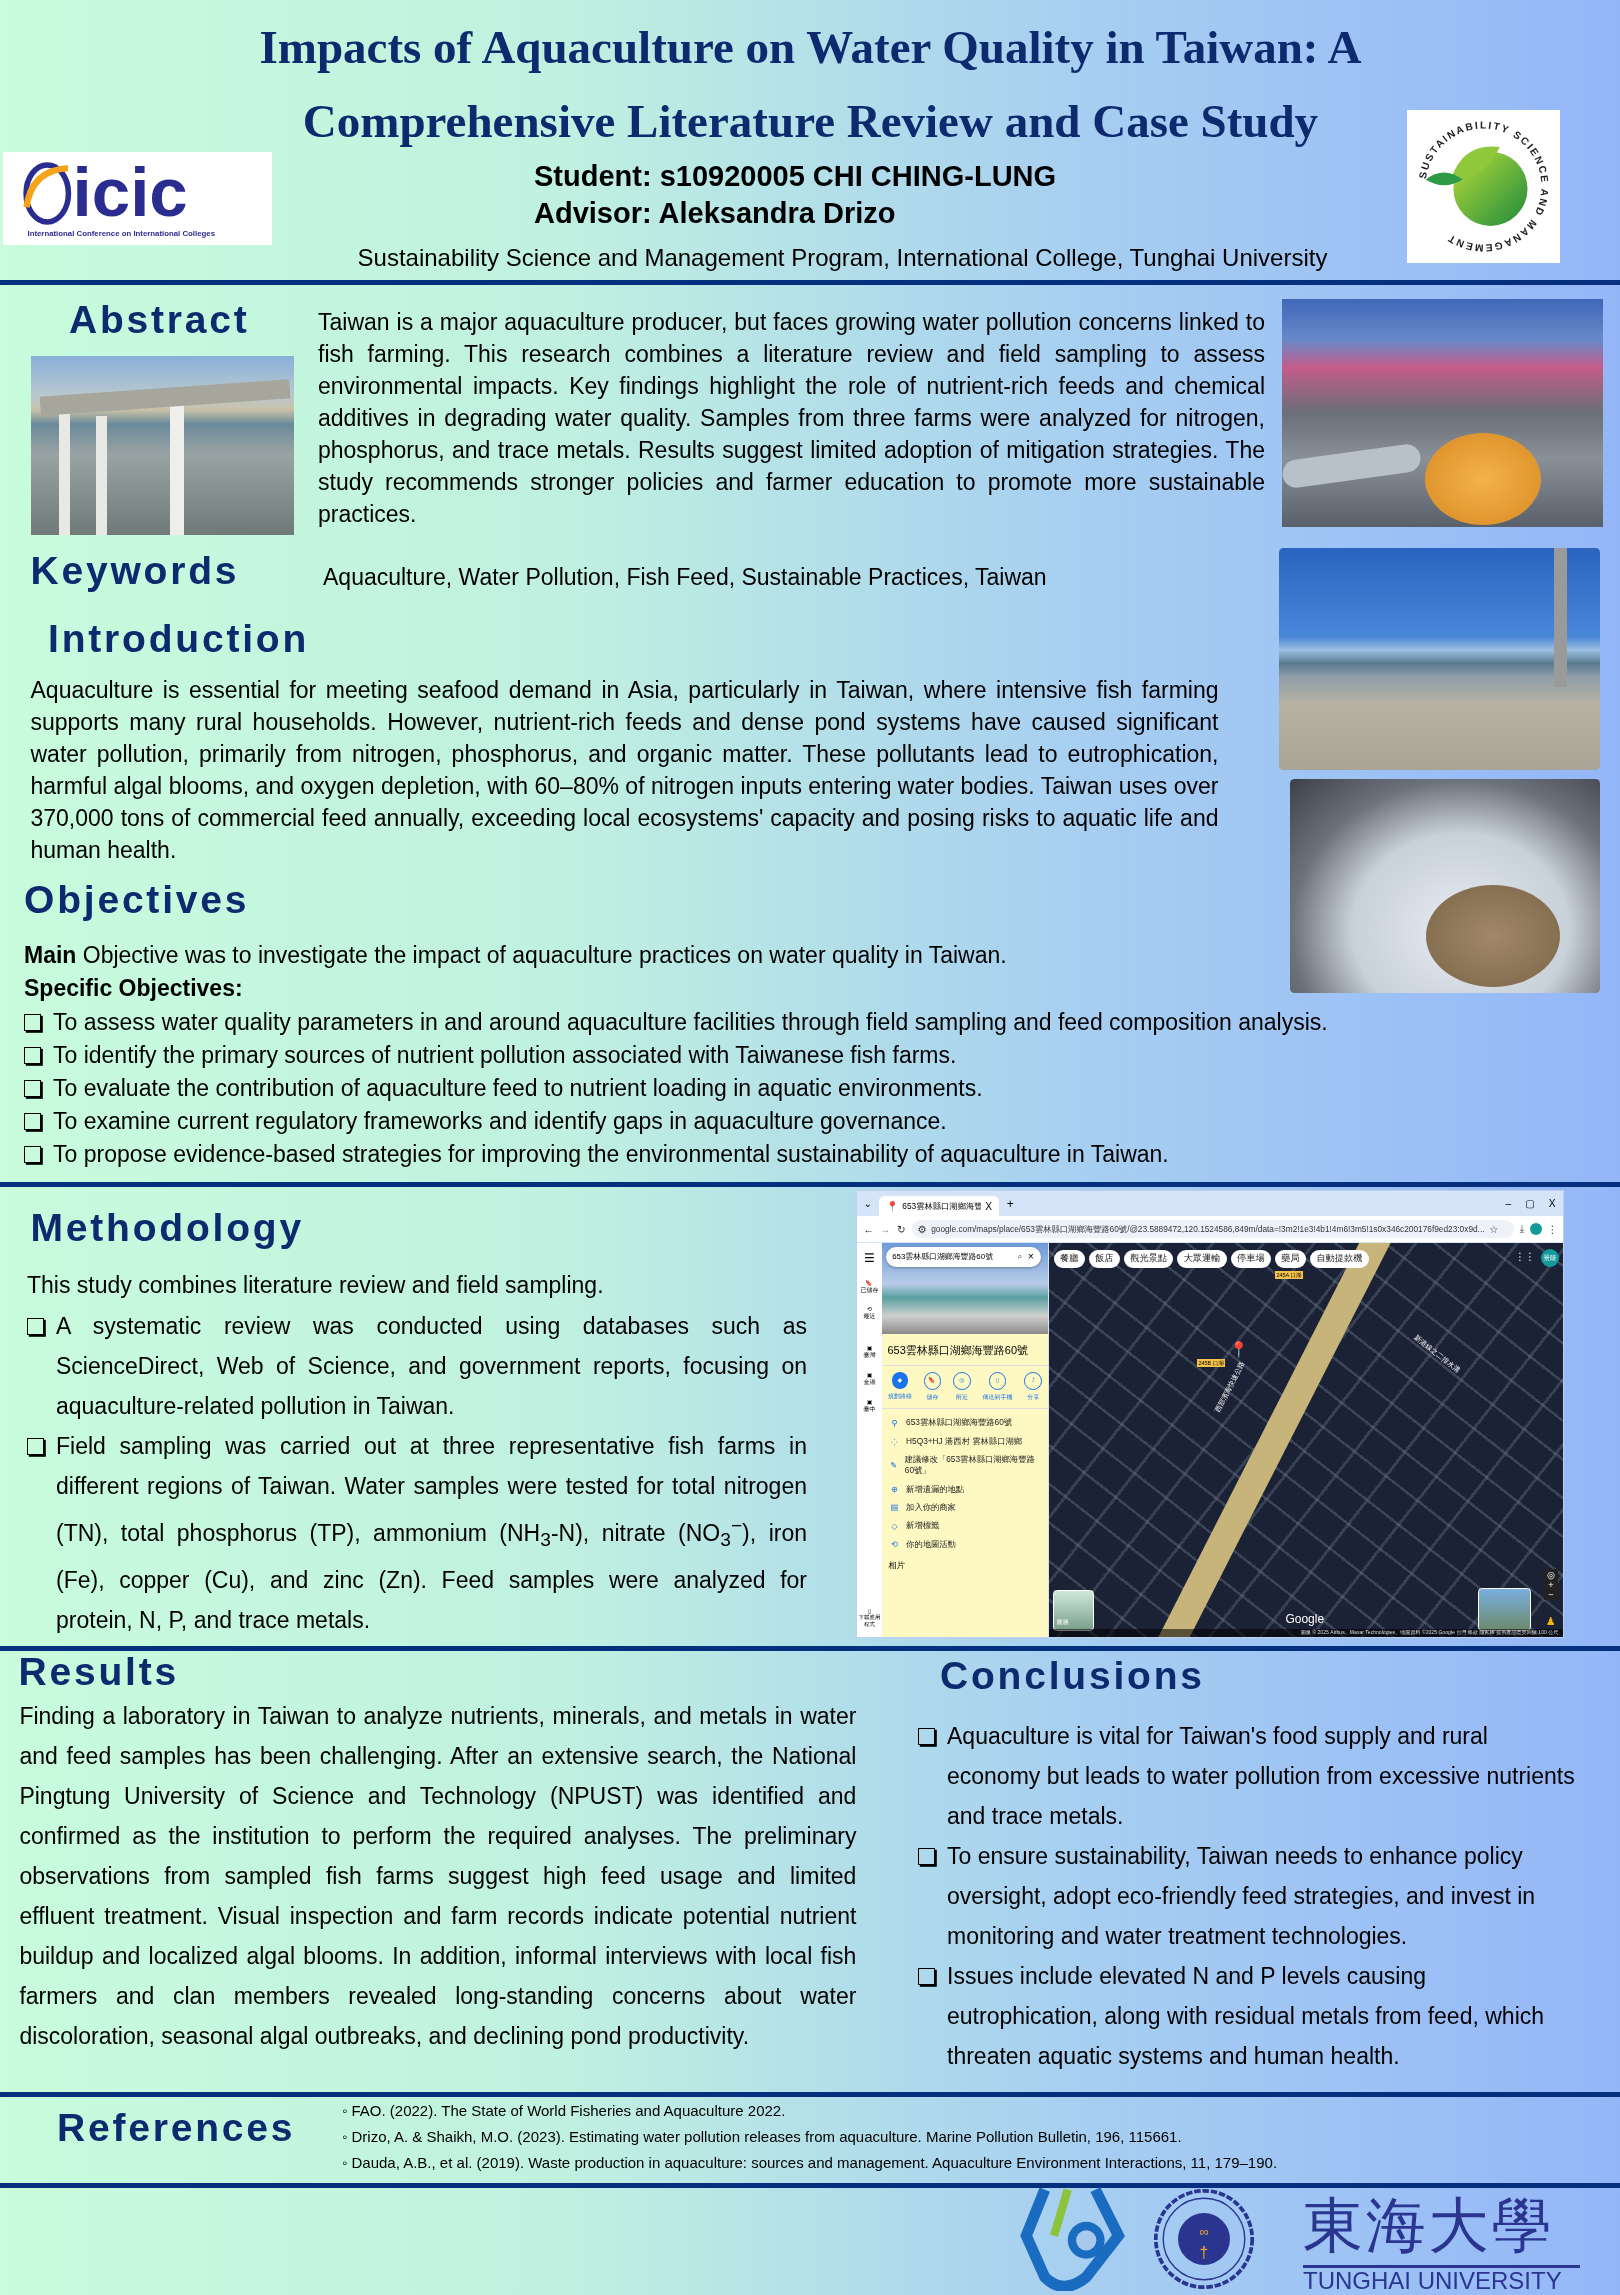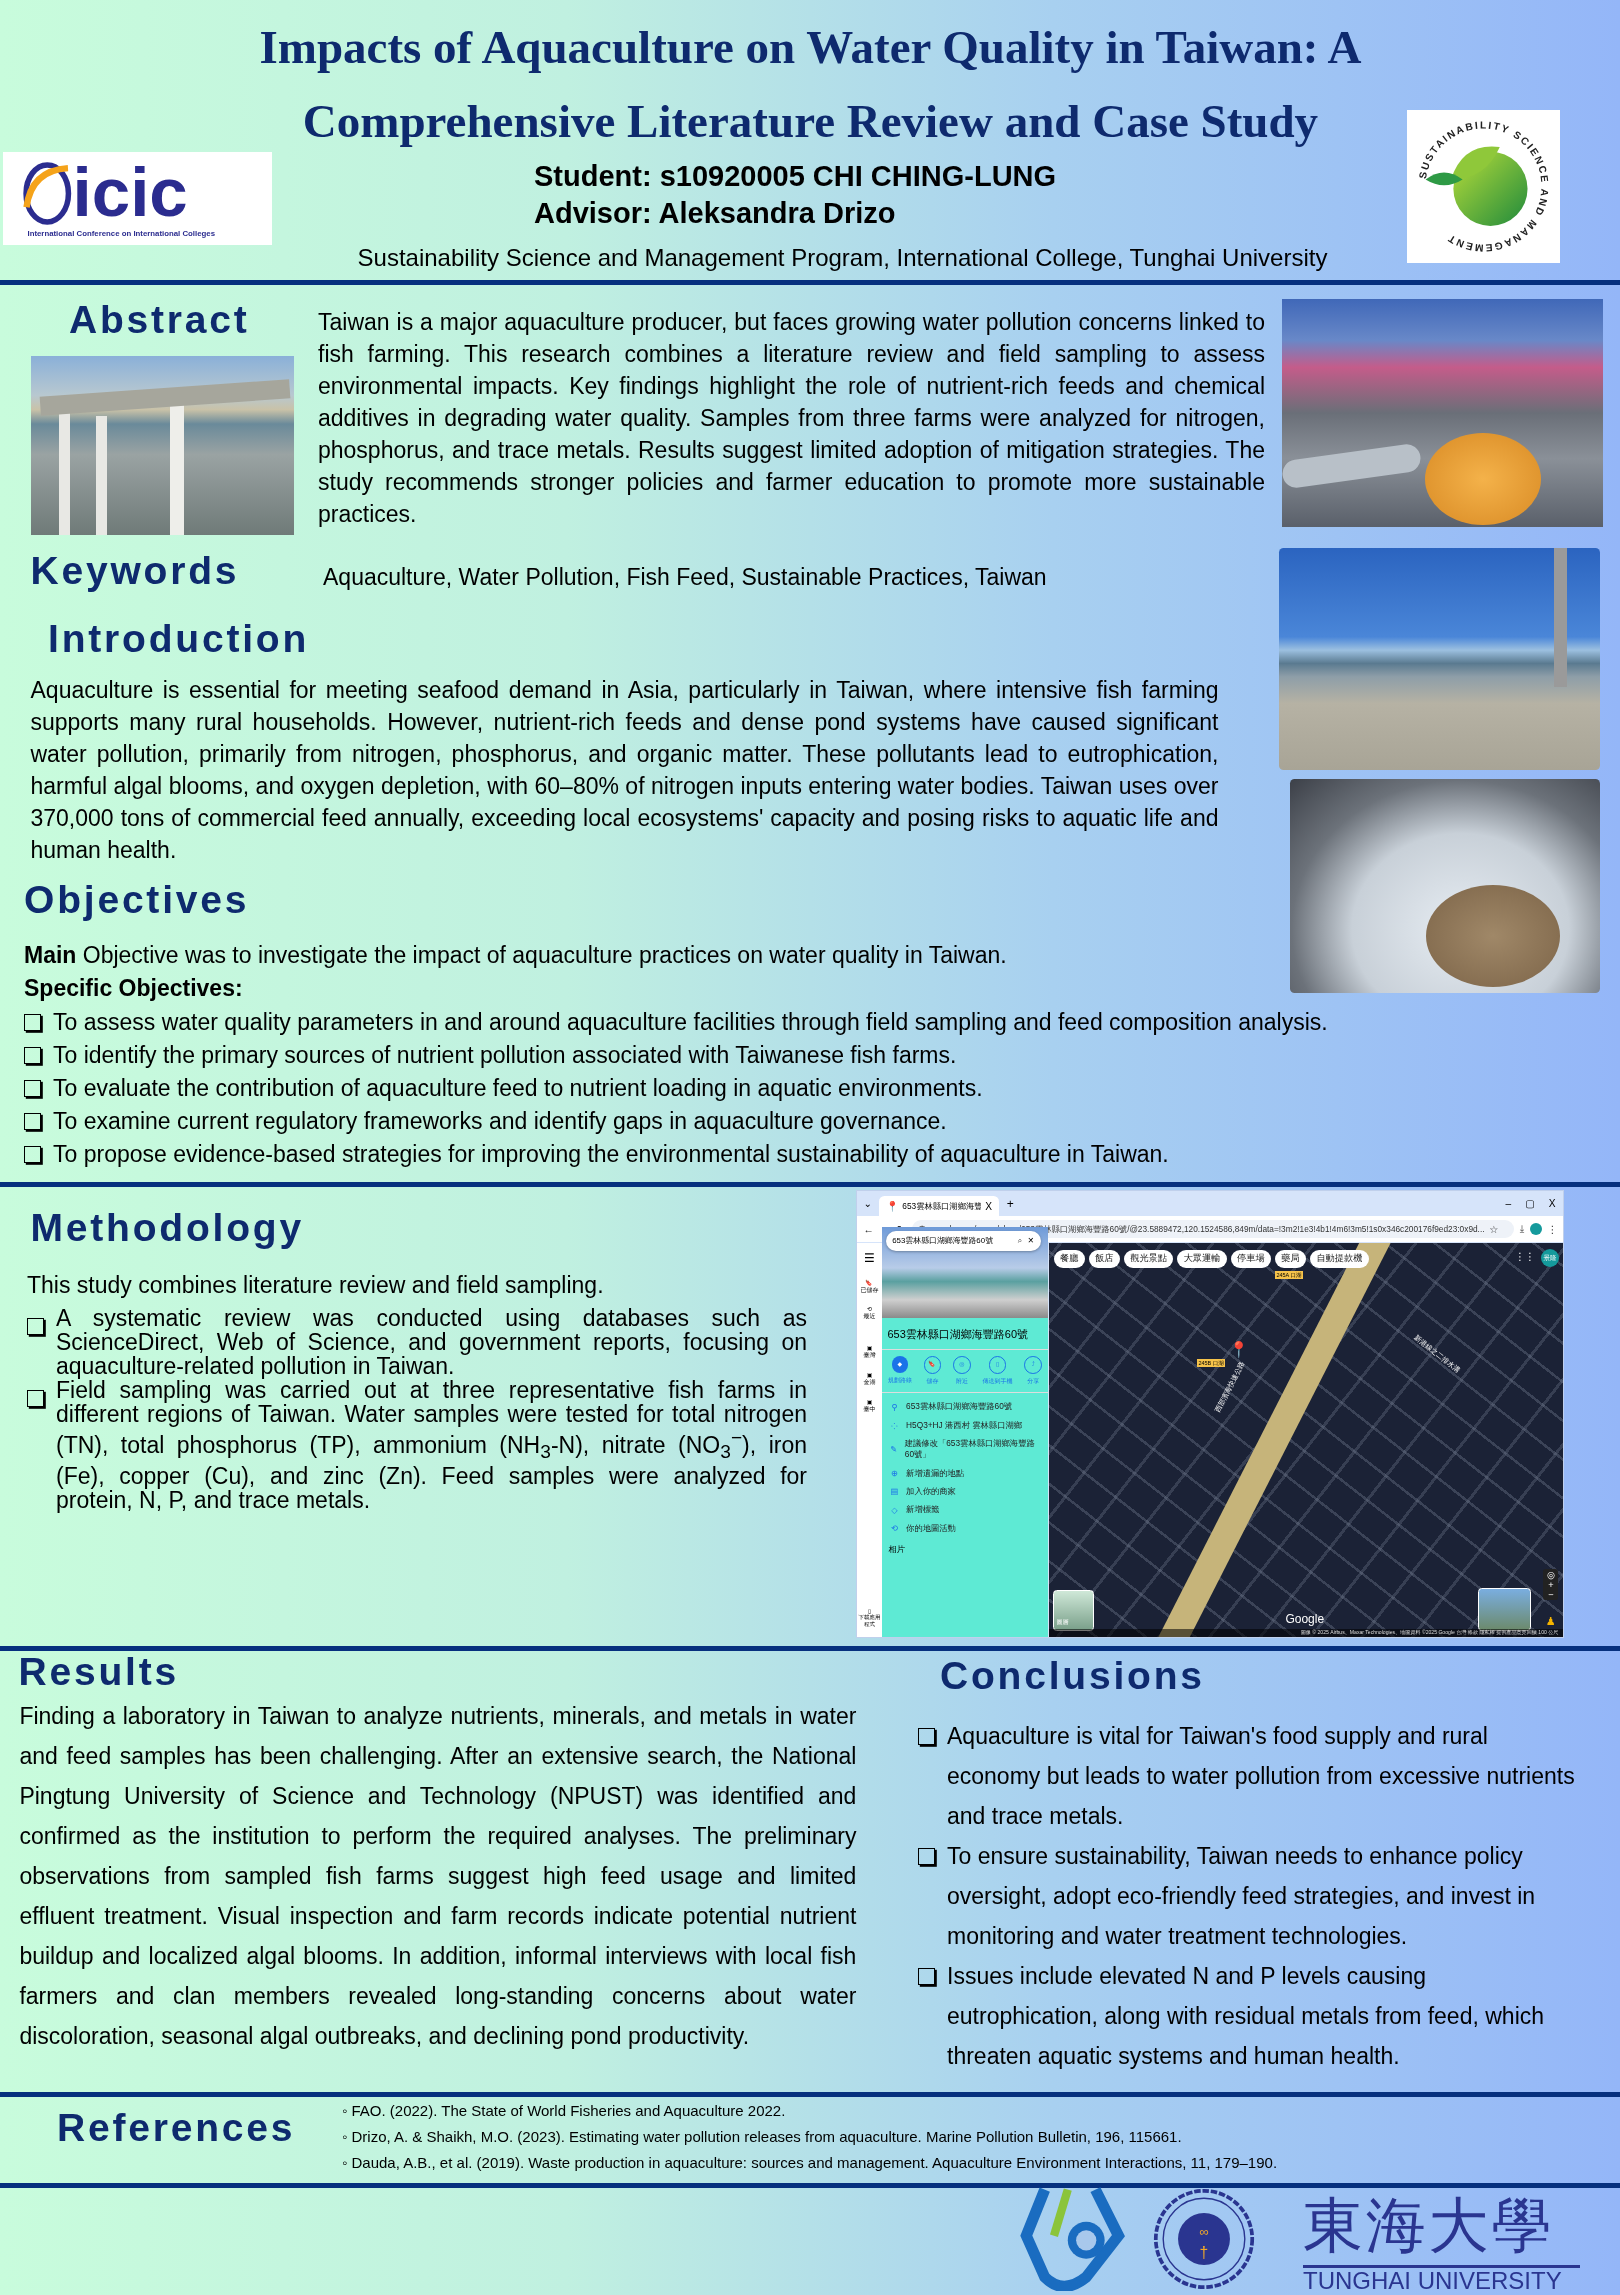--- a/index.html
+++ b/index.html
@@ -16,21 +16,21 @@
   .bullet { display:flex; align-items:flex-start; }
   .bullet .box { flex:none; width:15px; height:15px; border:1.8px solid #000; margin-right:12px; margin-top:8.3px; box-shadow:1.8px 1.8px 0 #000; background:transparent; }
   .photo { position:absolute; border-radius:4.6px; overflow:hidden; }
   .logo-box { position:absolute; background:#fff; }
   
   .browser { position:absolute; left:856px; top:1190px; width:706px; height:446px; background:#d6e4fa; border:0.9px solid #c0d0ec; }
   .tabbar { height:25.4px; display:flex; align-items:center; font-size:10.2px; }
   .urlbar { height:25.4px; display:flex; align-items:center; background:#fff; font-size:10.2px; color:#333; }
   .chip { background:#fff; border-radius:11px; padding:2.8px 6.5px; font-size:9.2px; margin-right:3.7px; color:#222; }
   .sideicons { position:absolute; left:0; top:52px; width:25px; bottom:0; background:#fff; border-right:0.5px solid #ddd; }
-  .panel { position:absolute; left:25px; top:36px; width:166px; bottom:0; background:#5eead4; }
+  .panel { position:absolute; left:25px; top:52px; width:166px; bottom:0; background:#fef9c3; }
   .mapview { position:absolute; left:192px; top:52px; right:0; bottom:0;
     background:
       repeating-linear-gradient(38deg, transparent 0 28px, rgba(120,130,150,.35) 28px 30.5px),
       repeating-linear-gradient(-52deg, transparent 0 37px, rgba(120,130,150,.30) 37px 40px),
       #1b2236; overflow:hidden; }
   .road { position:absolute; width:28px; height:647px; background:#c6b47a; transform:rotate(27deg); left:199px; top:-102px; }
   .panel-row { display:flex; align-items:center; font-size:8.3px; padding:3.7px 7.4px; color:#222; }
   .panel-row .ic { width:10.2px; color:#1a73e8; margin-right:6.5px; text-align:center; }
 </style>
 </head>
@@ -125,21 +125,21 @@
   <div class="bullet">
       <span class="box"></span>
       <span>To propose evidence-based strategies for improving the environmental sustainability of aquaculture in Taiwan.</span>
     </div>
 </div>
 
 <div class="rule" style="top:1182px;"></div>
 
 <div class="abs sec-h" style="left:30.5px;top:1206px;">Methodology</div>
 <div class="abs" style="left:27px;top:1272px;font-size:23px;">This study combines literature review and field sampling.</div>
-<div class="abs" style="left:27px;top:1306px;width:780px;font-size:23px;line-height:24px;text-align:justify;">
+<div class="abs" style="left:27px;top:1306px;width:780px;font-size:23px;line-height:40px;text-align:justify;">
   <div class="bullet">
       <span class="box" style="margin-top:12px;"></span>
       <span>A systematic review was conducted using databases such as ScienceDirect, Web of Science, and government reports, focusing on aquaculture-related pollution in Taiwan.</span>
     </div>
   <div class="bullet">
       <span class="box" style="margin-top:12px;"></span>
     <span><span>Field sampling was carried out at three representative fish farms in different regions of Taiwan. Water samples were tested for total nitrogen (TN), total phosphorus (TP), ammonium (NH</span><sub>3</sub><span>-N), nitrate (NO</span><sub>3</sub><sup>−</sup><span>), iron (Fe), copper (Cu), and zinc (Zn). Feed samples were analyzed for protein, N, P, and trace metals.</span></span>
   </div>
 </div>
 

